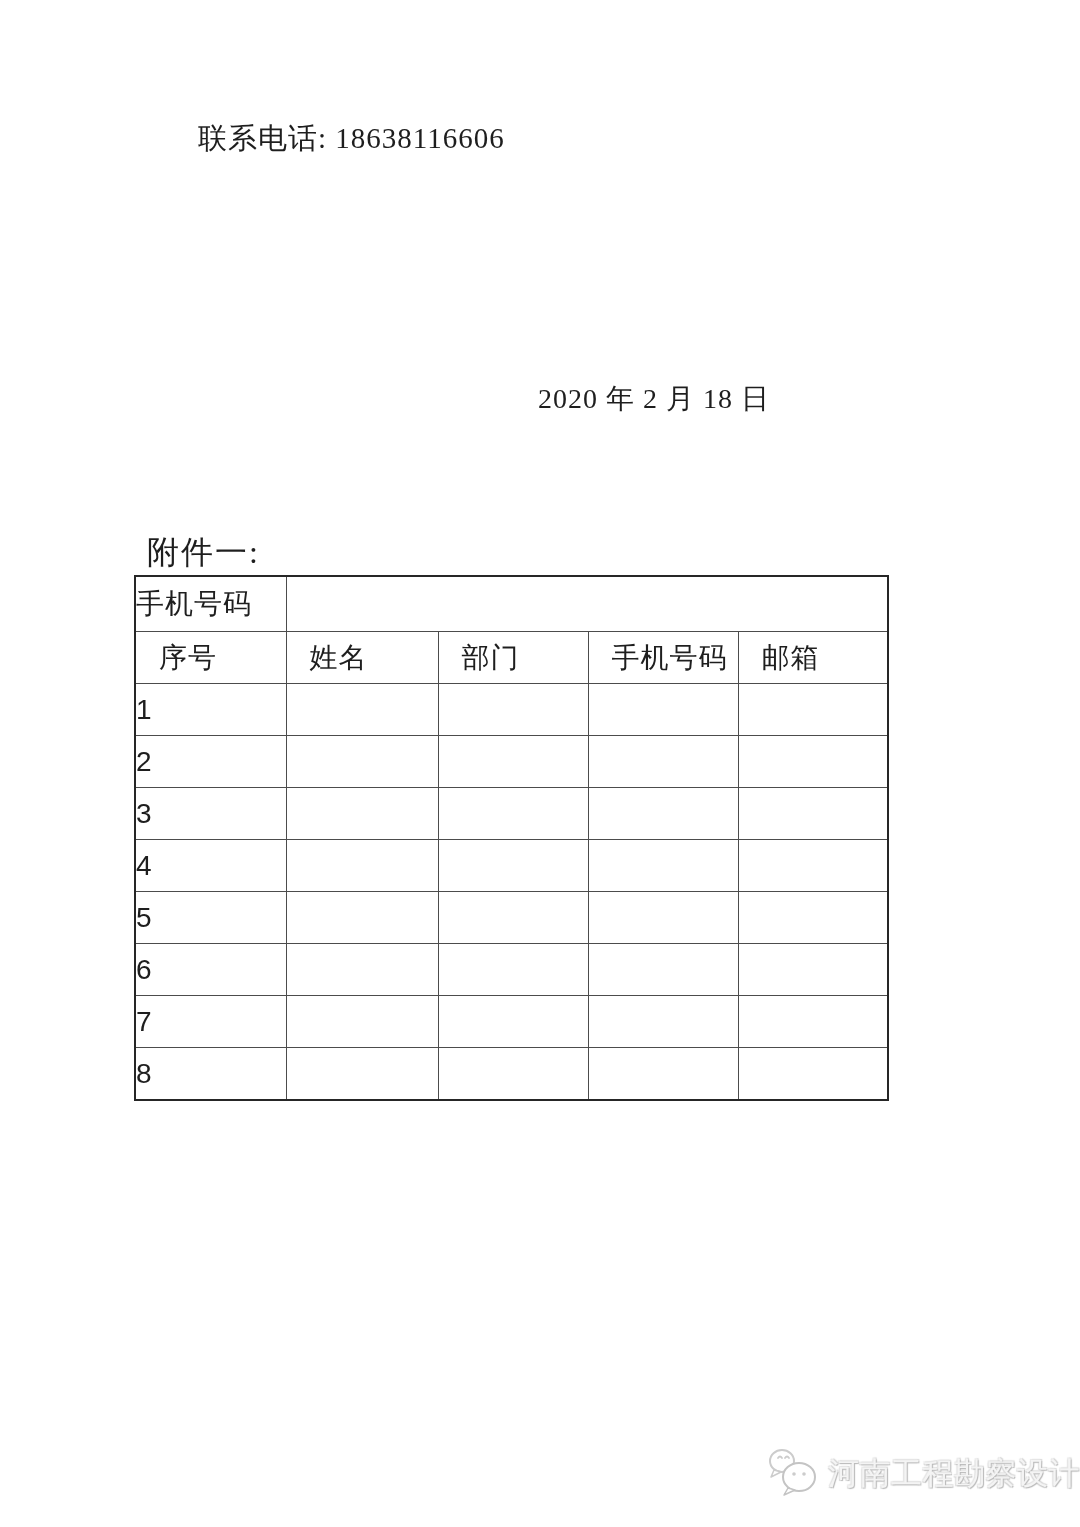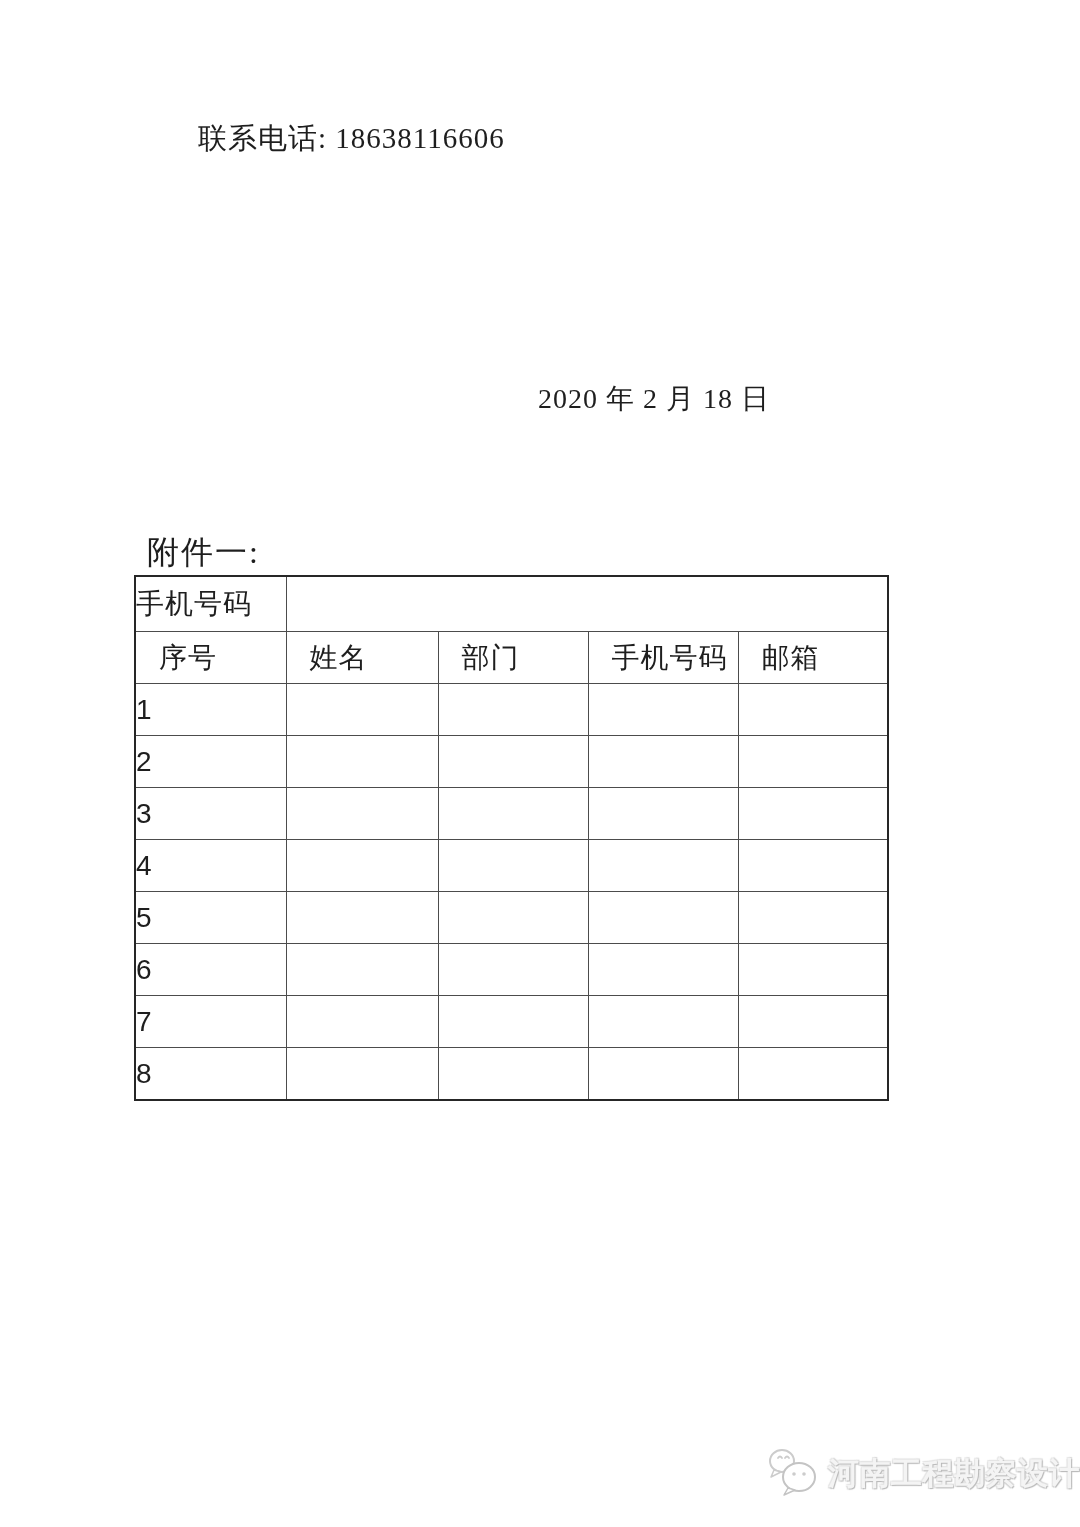--- a/index.html
+++ b/index.html
@@ -81,21 +81,21 @@
   }
 
   
   .watermark {
     position: absolute; left: 766px; top: 1446px;
     display: flex; align-items: center; gap: 8px;
   }
   .watermark-text {
     font-family: "Liberation Sans", "DejaVu Sans", sans-serif;
     font-size: 31px;
-    font-weight: bold;
+    font-weight: normal;
     letter-spacing: 0.5px;
     color: #f4f4f4;
     text-shadow:
       1px 1px 1px #b9b9b9,
       -1px -1px 1px #e6e6e6,
       1px -1px 1px #d8d8d8,
       -1px 1px 1px #d8d8d8;
     white-space: pre;
   }
 </style>

